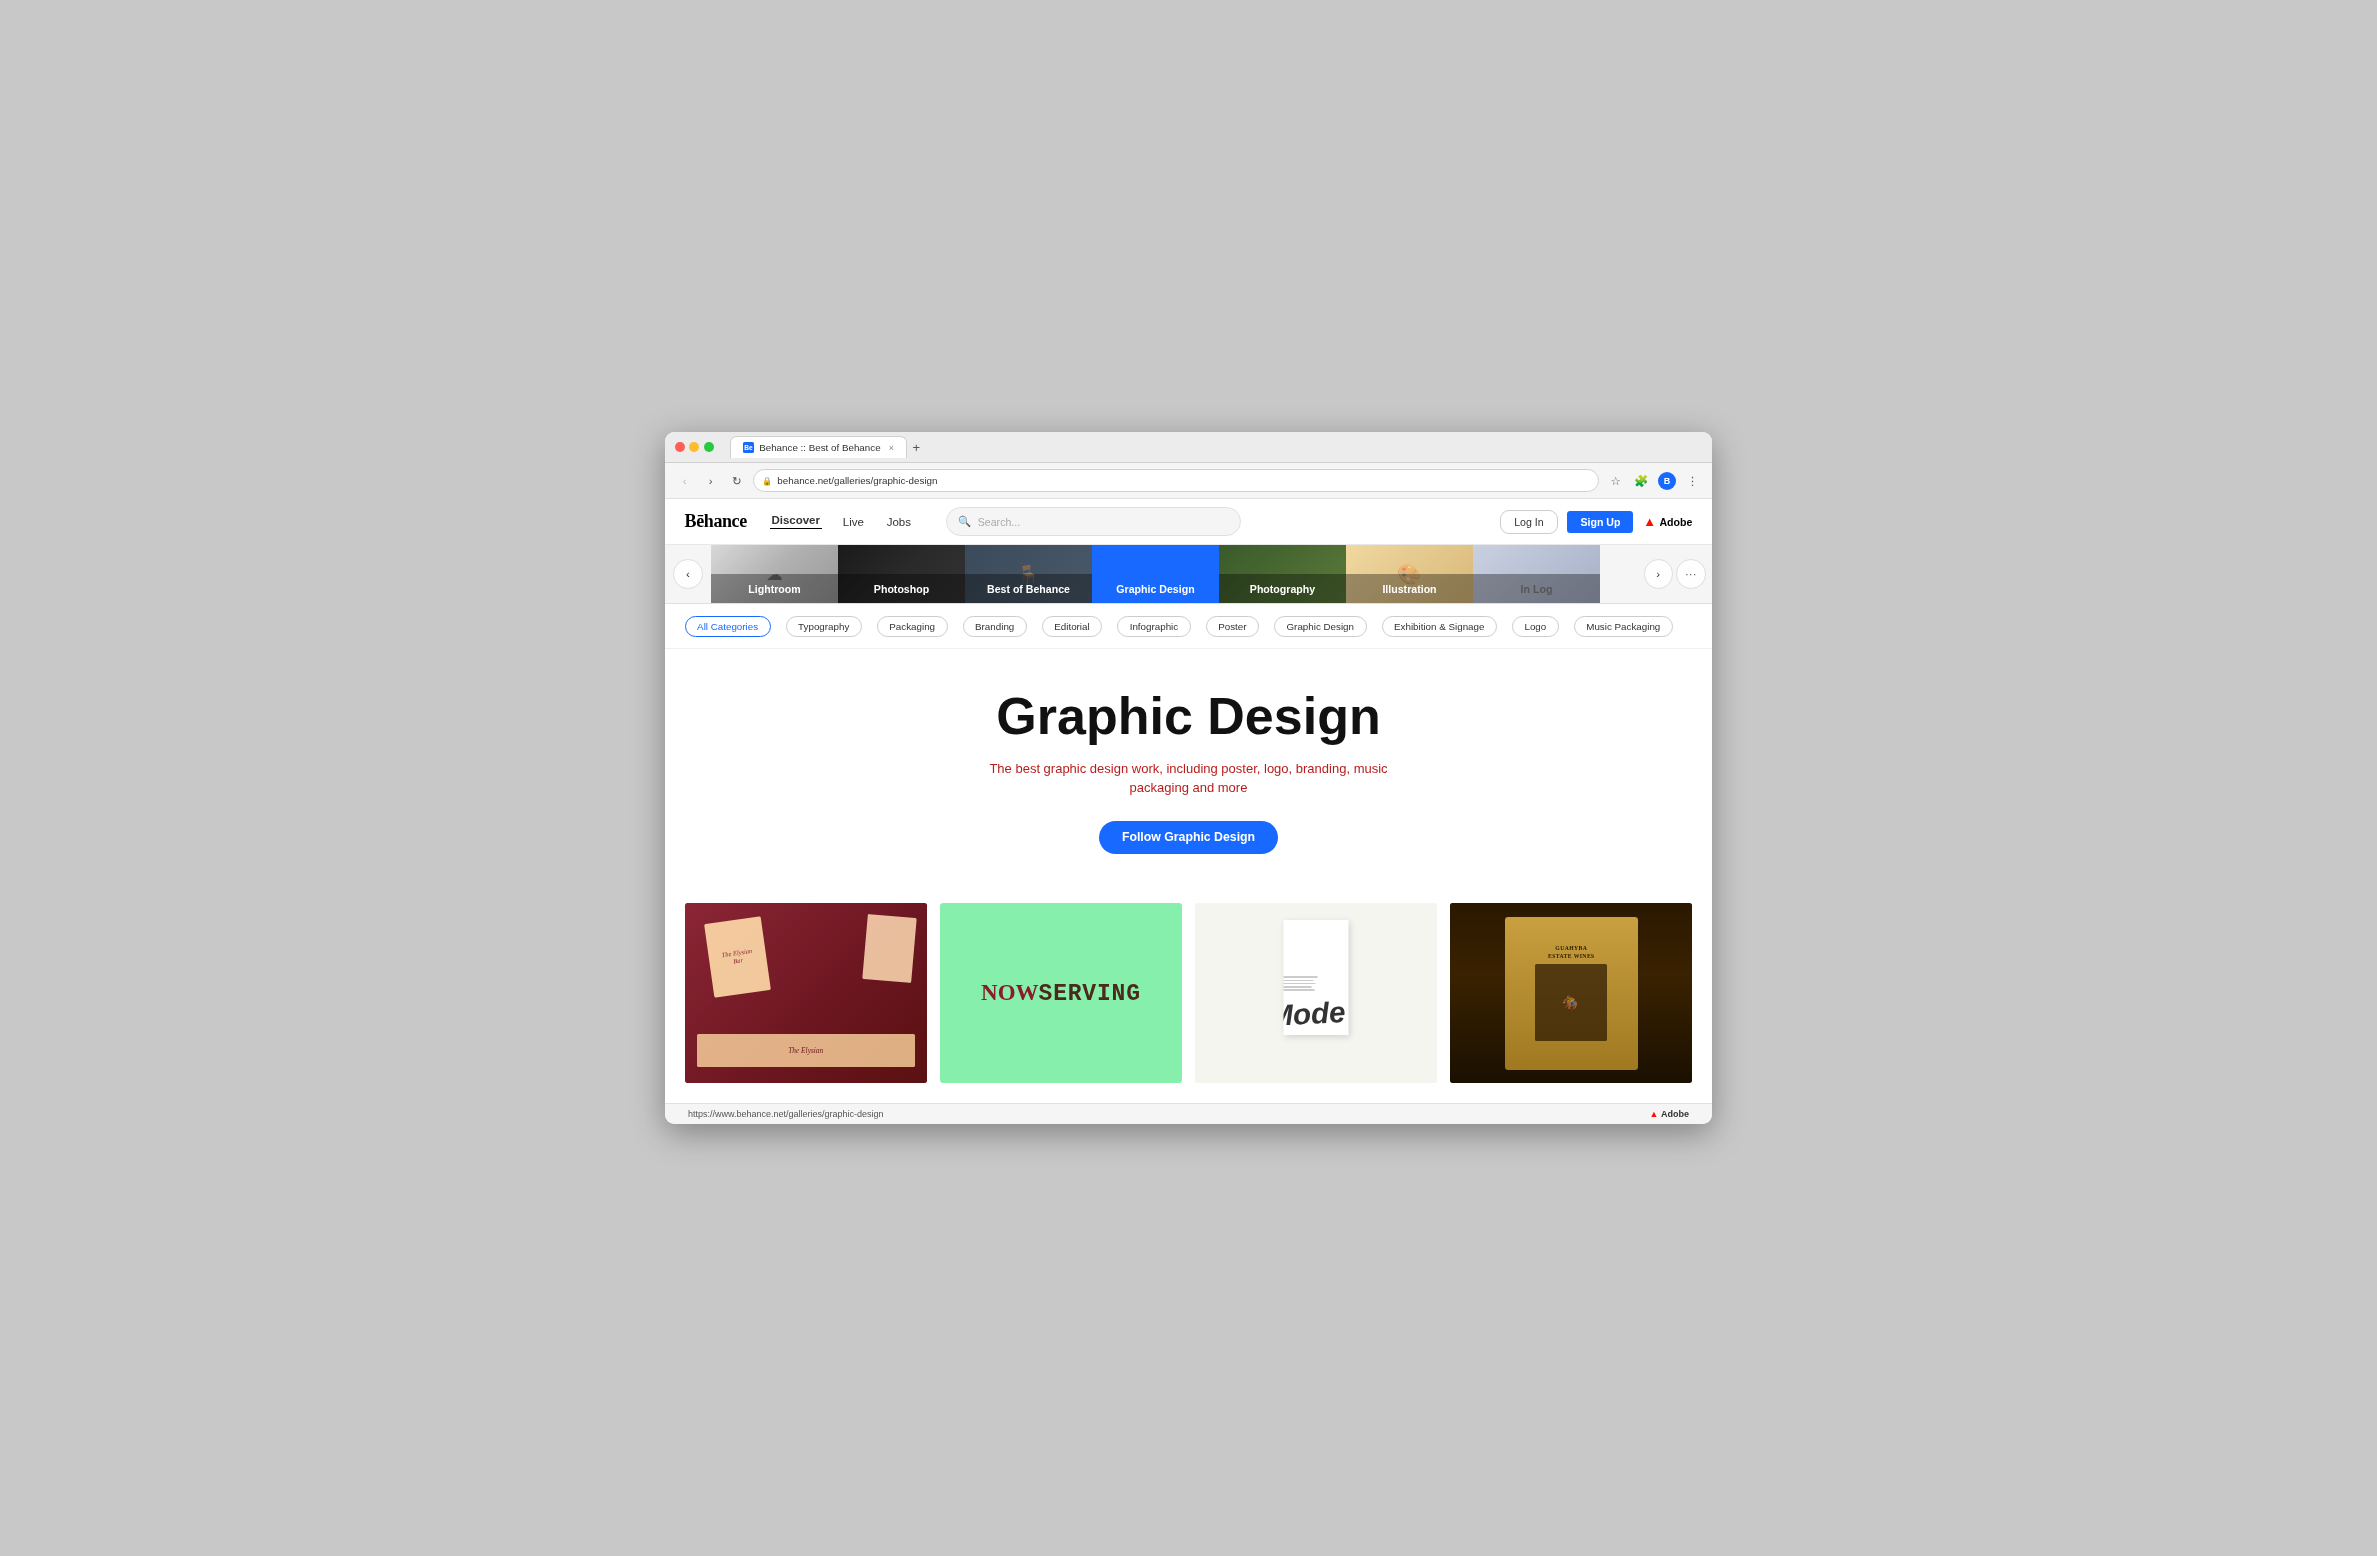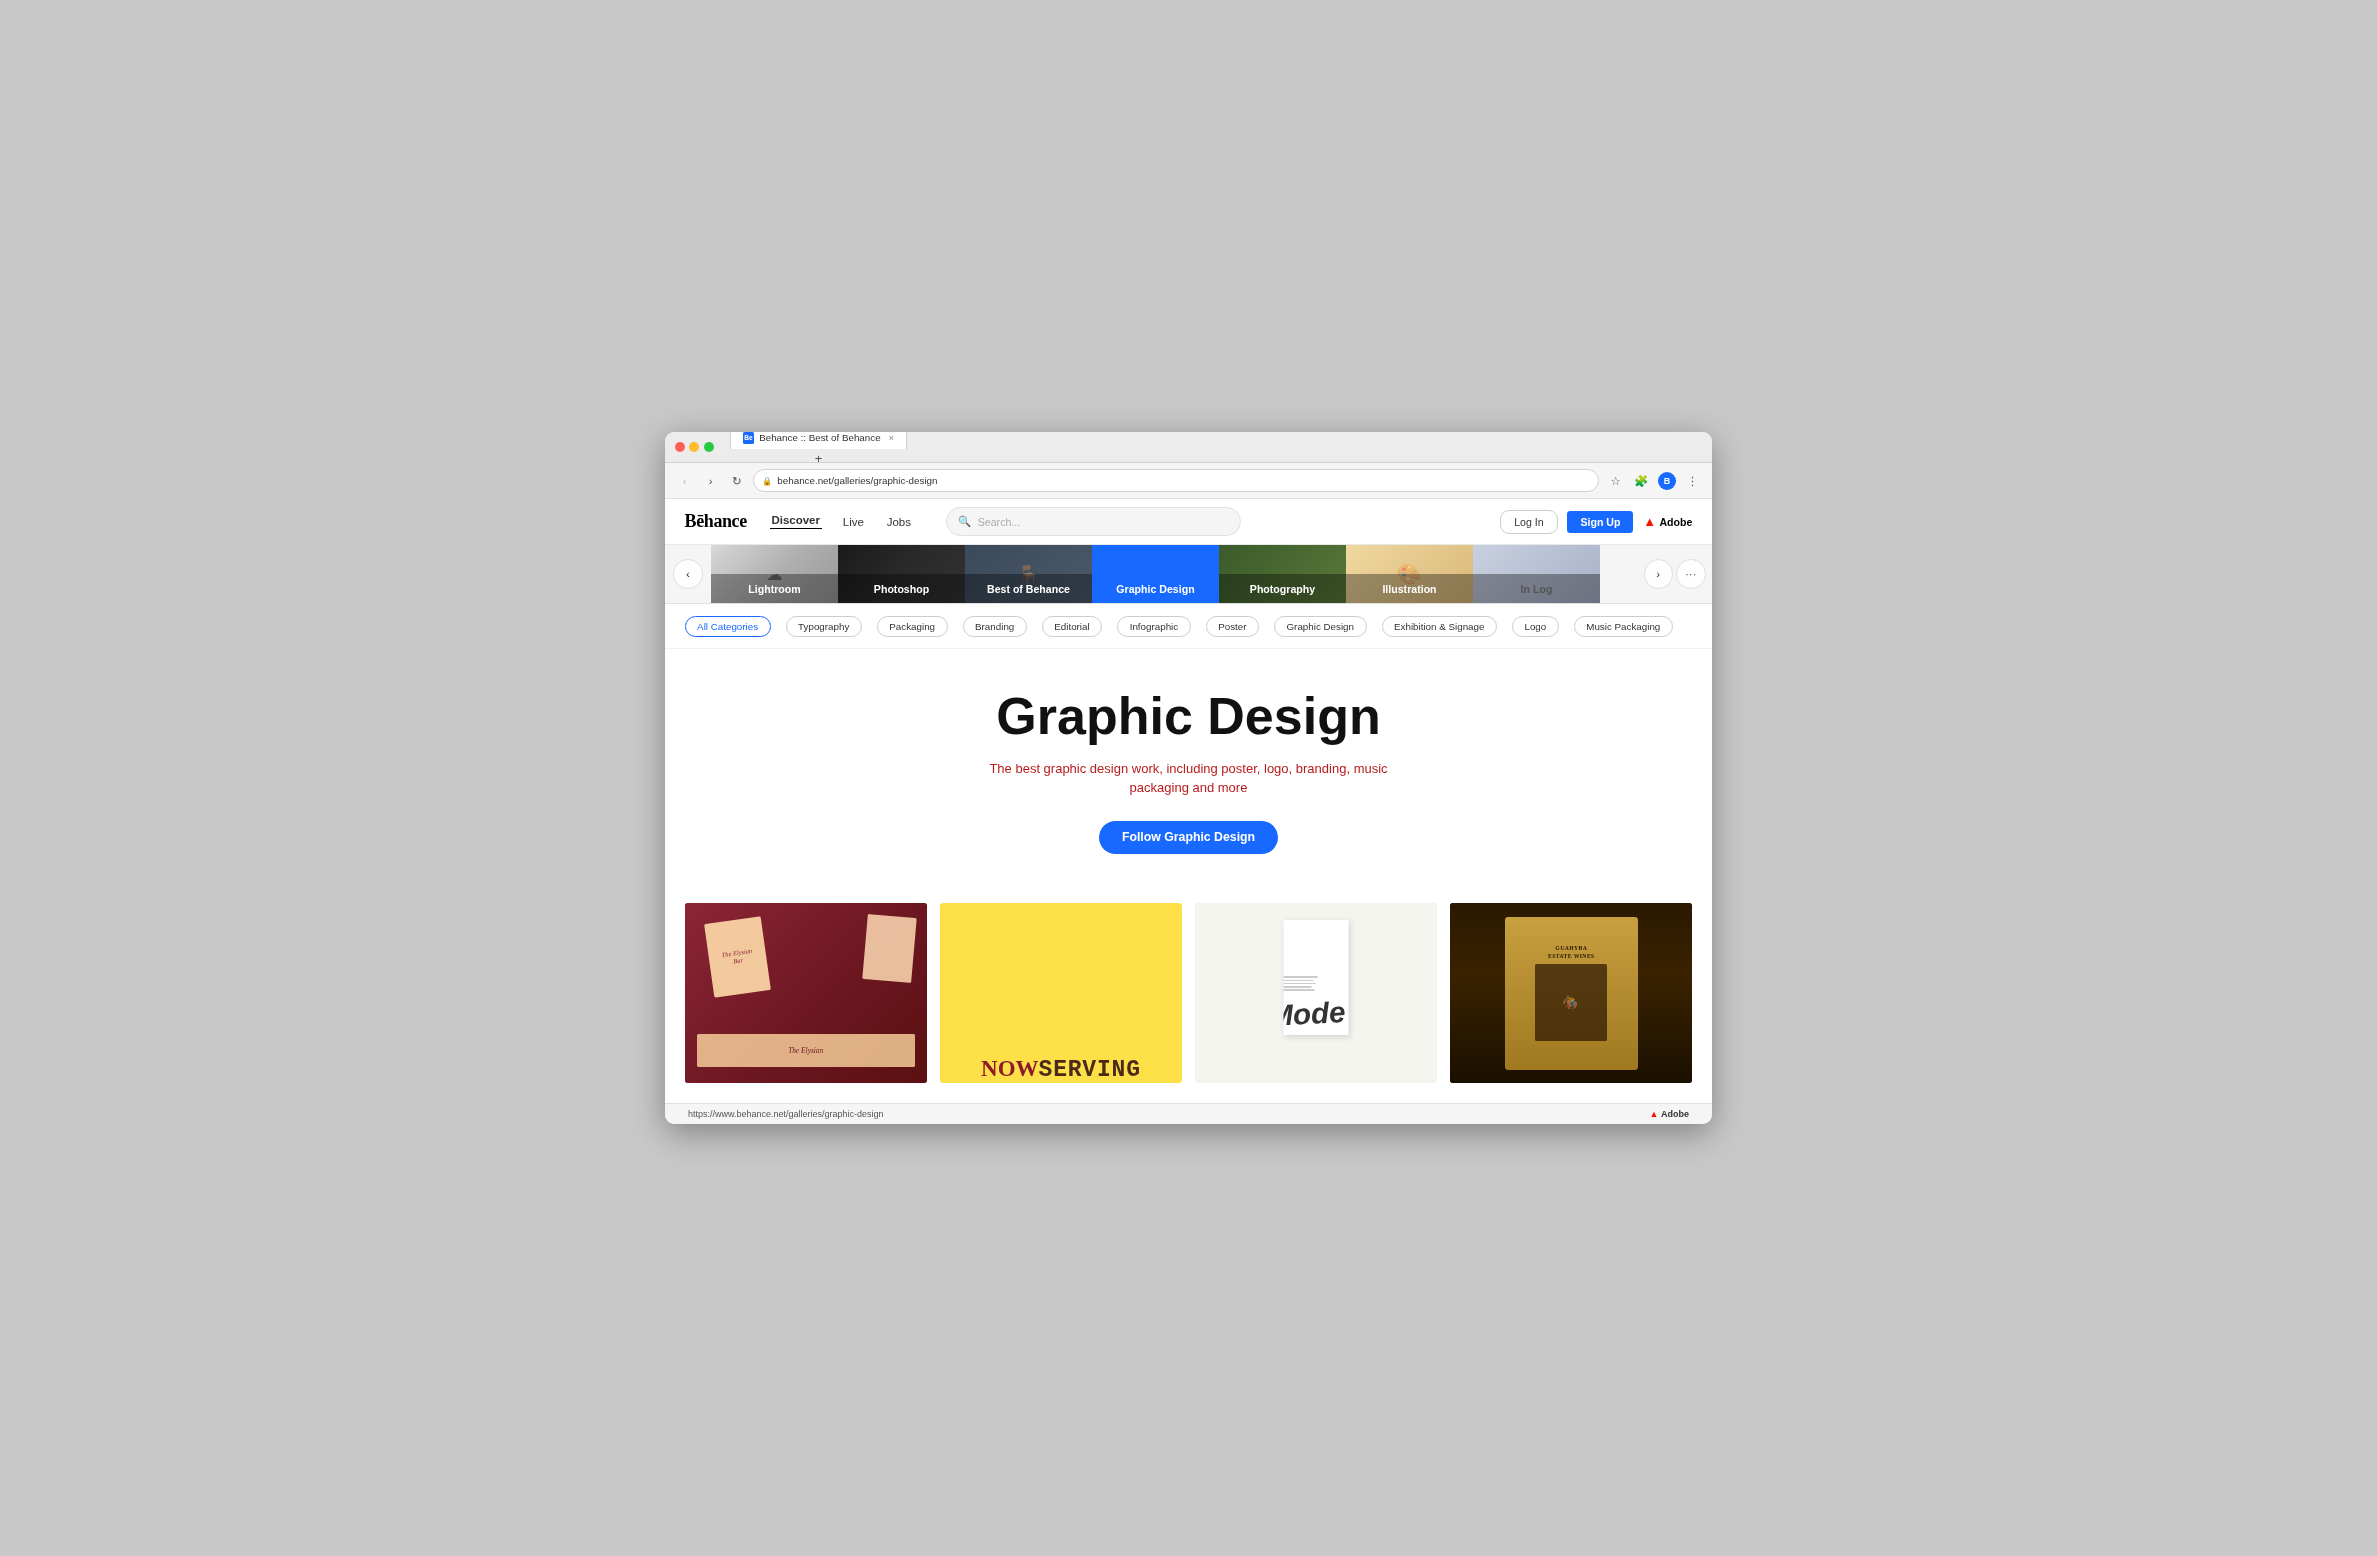--- a/index.html
+++ b/index.html
@@ -34,21 +34,20 @@
     }
     .tl { width: 9.8px; height: 9.8px; border-radius: 50%; }
     .tl-red { background: #ff5f57; }
     .tl-yellow { background: #febc2e; }
     .tl-green { background: #28c840; }
     .tab-bar {
       display: flex;
       align-items: center;
       margin-left: 9.8px;
       gap: 0;
-      flex-direction: column;
     }
     .tab {
       display: flex;
       align-items: center;
       gap: 4.9px;
       background: #fff;
       border-radius: 6.5px 6.5px 0 0;
       padding: 4.9px 11.5px;
       font-size: 9.8px;
       color: #333;
@@ -520,21 +519,21 @@
           <div style="position:absolute;top:16.4px;left:24.5px;width:57px;height:74px;background:rgba(255,220,170,0.9);transform:rotate(-8deg);border-radius:1.6px;display:flex;align-items:center;justify-content:center;">
             <span style="font-size:6.5px;color:#8B2535;font-style:italic;text-align:center;font-family:Georgia;line-height:1.3;">The Elysian<br>Bar</span>
           </div>
           <div style="position:absolute;bottom:16.4px;left:50%;transform:translateX(-50%);width:90%;height:33px;background:rgba(255,215,160,0.8);border-radius:1.6px;display:flex;align-items:center;justify-content:center;">
             <span style="font-size:7.4px;color:#6B1620;font-style:italic;font-family:Georgia;">The Elysian</span>
           </div>
         </div>
       </div>
 
       <div class="gallery-card card-2">
-        <div style="width:100%;height:100%;background:#fde047;display:flex;align-items:flex-end;justify-content:center;">
+        <div style="width:100%;height:100%;background:#86efac;display:flex;align-items:center;justify-content:center;">
           <div style="text-align:center;">
             <span style="font-size:23px;font-weight:900;font-family:Georgia,serif;color:#8B1a2a;letter-spacing:0px;">NOW</span><span style="font-size:23px;font-weight:900;font-family:'Courier New',monospace;color:#4a2a1a;letter-spacing:0.8px;">SERVING</span>
           </div>
         </div>
       </div>
 
       <div class="gallery-card card-3">
         <div style="width:100%;height:100%;background:#f5f5f0;display:flex;align-items:flex-end;justify-content:flex-end;padding:6.5px 13px;position:relative;">
 
           <div style="position:absolute;top:16.4px;left:50%;transform:translateX(-50%);width:65px;height:115px;background:#fff;box-shadow:1.6px 1.6px 6.5px rgba(0,0,0,0.15);display:flex;align-items:flex-end;justify-content:flex-end;overflow:hidden;">

